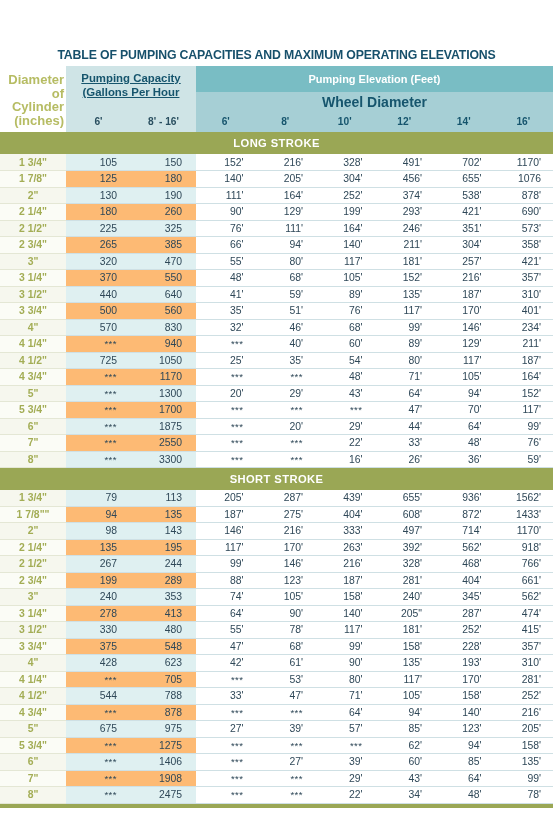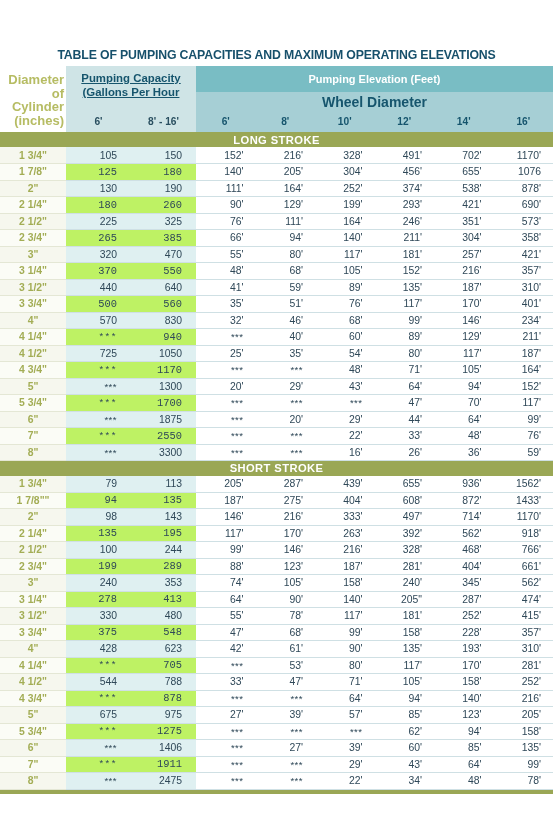--- a/index.html
+++ b/index.html
@@ -101,21 +101,21 @@
   }
 
   
   .band td {
     background: #9aa755;
     color: #ffffff;
     font-size: 11.2px;
     font-weight: bold;
     text-align: center;
     letter-spacing: 0.4px;
-    height: 15px;
+    height: 22px;
     padding: 0;
   }
 
   
   tr.drow td {
     height: 16.5px;
     padding: 0 6px;
     border-bottom: 1px solid #cfe0e4;
     vertical-align: middle;
     font-size: 10.4px;
@@ -129,21 +129,21 @@
     background: #f6f7ee;
     border-bottom: 1px solid #e4e7d5;
   }
   tr.drow.alt td.cyl { background: #fbfcf6; }
 
   tr.drow td.cap {
     text-align: right;
     background: #dff0f1;
     padding-right: 14px;
   }
-  tr.drow.alt td.cap { background: #bef264; font-family: Liberation Mono, monospace; }
+  tr.drow.alt td.cap { background: #fdba74; }
 
   tr.drow td.wheel {
     text-align: right;
     background: transparent;
     padding-right: 12px;
   }
 
   .stars { letter-spacing: 0.5px; font-size: 9.5px; }
 
   .bottom-rule {
@@ -453,21 +453,21 @@
           <td class="cap">195</td>
           <td class="wheel">117'</td>
           <td class="wheel">170'</td>
           <td class="wheel">263'</td>
           <td class="wheel">392'</td>
           <td class="wheel">562'</td>
           <td class="wheel">918'</td>
         </tr>
         <tr class="drow">
           <td class="cyl">2 1/2"</td>
-          <td class="cap">100</td>
+          <td class="cap">267</td>
           <td class="cap">244</td>
           <td class="wheel">99'</td>
           <td class="wheel">146'</td>
           <td class="wheel">216'</td>
           <td class="wheel">328'</td>
           <td class="wheel">468'</td>
           <td class="wheel">766'</td>
         </tr>
         <tr class="drow alt">
           <td class="cyl">2 3/4"</td>
@@ -597,21 +597,21 @@
           <td class="wheel"><span class="stars">***</span></td>
           <td class="wheel">27'</td>
           <td class="wheel">39'</td>
           <td class="wheel">60'</td>
           <td class="wheel">85'</td>
           <td class="wheel">135'</td>
         </tr>
         <tr class="drow alt">
           <td class="cyl">7"</td>
           <td class="cap"><span class="stars">***</span></td>
-          <td class="cap">1911</td>
+          <td class="cap">1908</td>
           <td class="wheel"><span class="stars">***</span></td>
           <td class="wheel"><span class="stars">***</span></td>
           <td class="wheel">29'</td>
           <td class="wheel">43'</td>
           <td class="wheel">64'</td>
           <td class="wheel">99'</td>
         </tr>
         <tr class="drow">
           <td class="cyl">8"</td>
           <td class="cap"><span class="stars">***</span></td>

